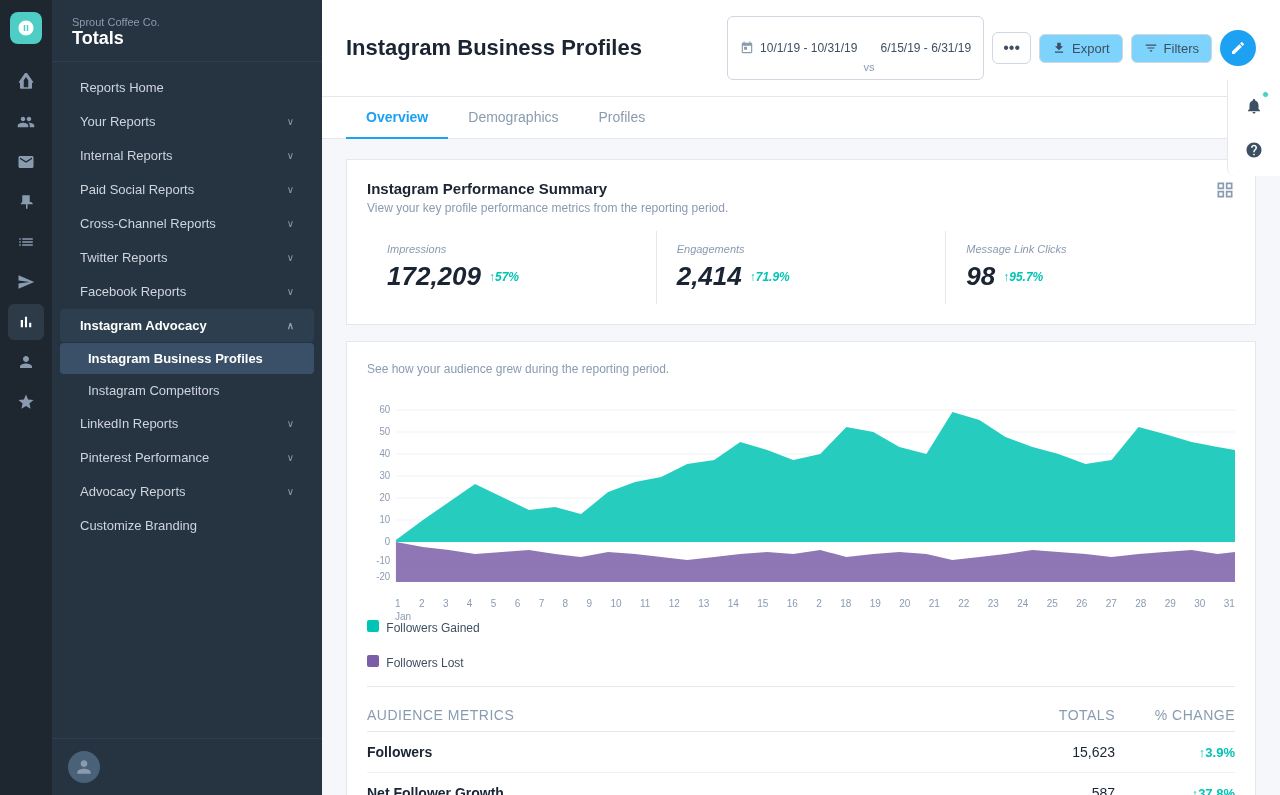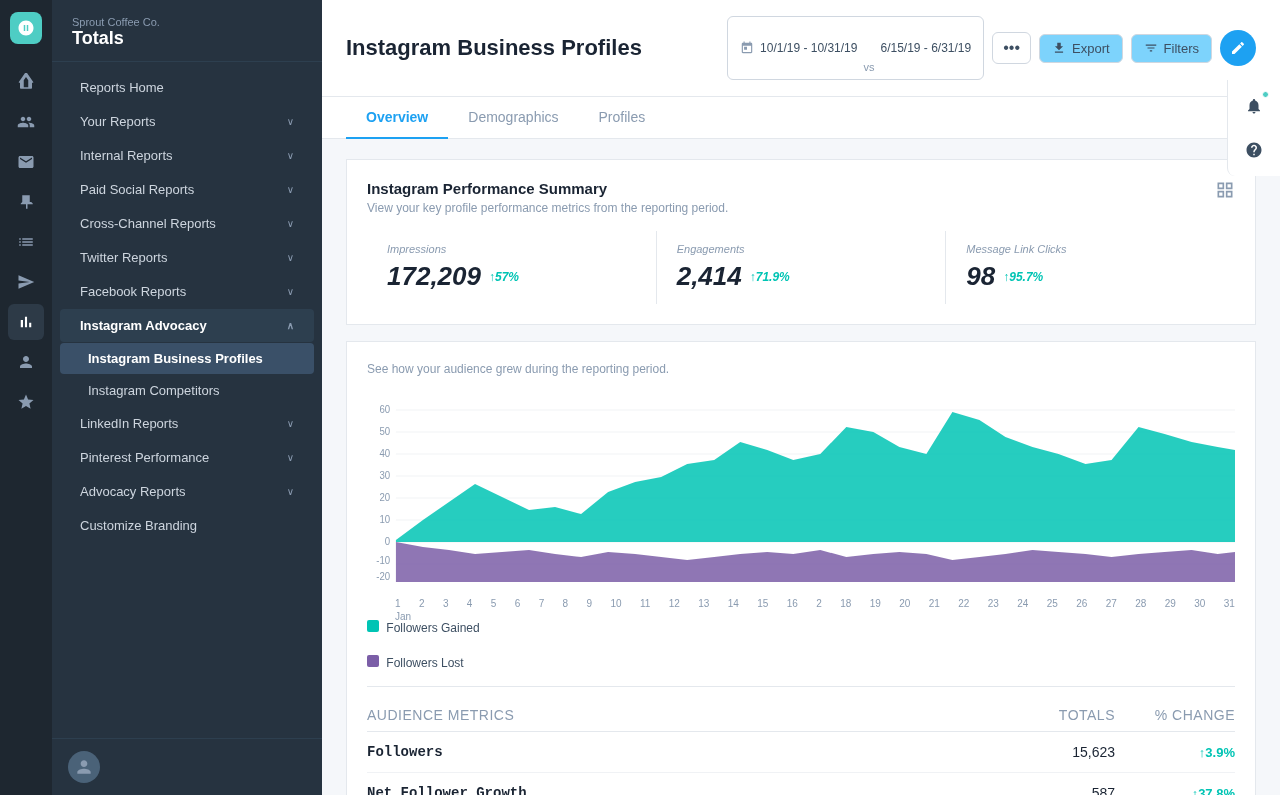--- a/index.html
+++ b/index.html
@@ -176,21 +176,21 @@
     .chart-container { width: 100%; height: 220px; position: relative; margin-top: 8px; }
     .chart-svg { width: 100%; height: 200px; }
     .chart-x-axis { display: flex; justify-content: space-between; padding: 4px 0 0 30px; font-size: 10px; color: #8a9bb0; }
     .chart-legend { display: flex; justify-content: center; gap: 20px; margin-top: 8px; font-size: 12px; color: #3d4f62; flex-direction: column; }
     .legend-dot { width: 12px; height: 12px; border-radius: 2px; display: inline-block; margin-right: 4px; }
 
     
     .table-header { display: grid; grid-template-columns: 1fr 150px 120px; padding: 8px 0; border-bottom: 1px solid #e4e8ed; font-size: 14px; color: #8a9bb0; text-transform: uppercase; letter-spacing: 0.5px; }
     .table-row { display: grid; grid-template-columns: 1fr 150px 120px; padding: 12px 0; border-bottom: 1px solid #f0f2f5; align-items: center; }
     .table-row:last-child { border-bottom: none; }
-    .table-metric-name { font-size: 14px; font-weight: 600; color: #1a2433; font-family: Liberation Mono, monospace; }
+    .table-metric-name { font-size: 14px; font-weight: 600; color: #1a2433; }
     .table-value { font-size: 14px; color: #1a2433; text-align: right; }
     .table-change { font-size: 13px; font-weight: 600; text-align: right; }
     .table-change.up { color: #00c4b4; }
 
     
     .grid-icon { color: #8a9bb0; cursor: pointer; }
   </style>
 </head>
 <body>
 

